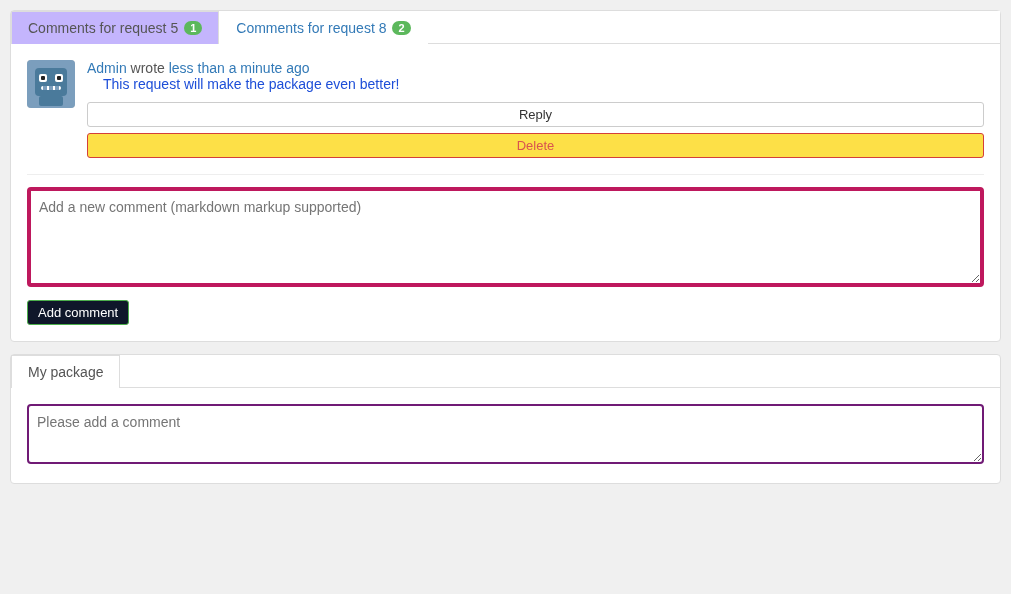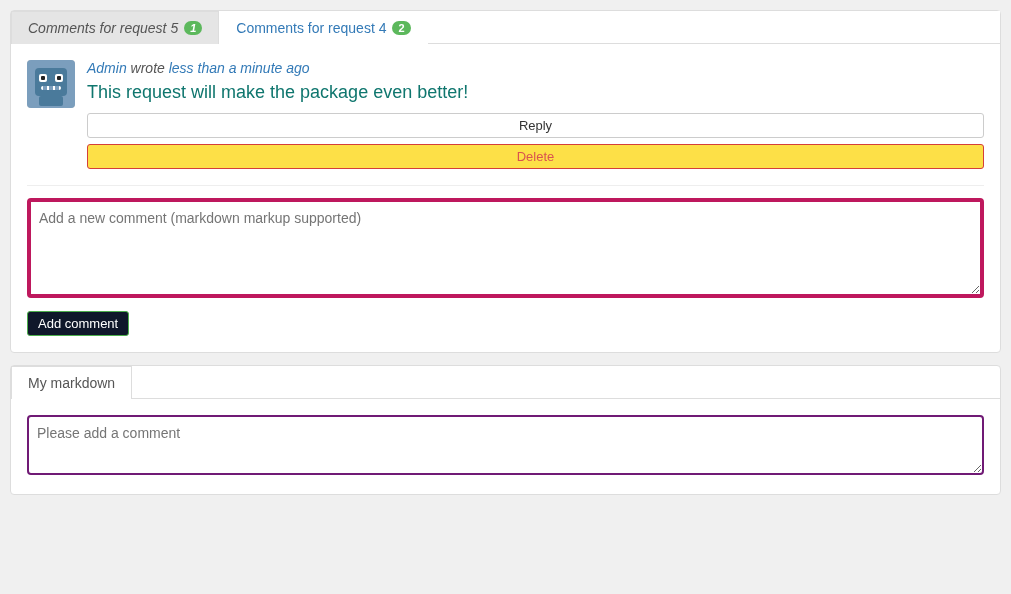--- a/index.html
+++ b/index.html
@@ -48,23 +48,22 @@
       font-size: 14px;
       color: #337ab7;
       text-decoration: none;
       background: #fff;
     }
 
     .tab.active {
       border-color: #ddd;
       border-bottom-color: #fff;
       color: #555;
-      background: #e5e5e5;
+      background: #c4b5fd;
       z-index: 1;
-      font-style: italic;
     }
 
     .tab-badge {
       display: inline-block;
       background: #5cb85c;
       color: #fff;
       border-radius: 10px;
       padding: 1px 6px;
       font-size: 11px;
       font-weight: bold;
@@ -97,40 +96,40 @@
     .avatar svg {
       width: 48px;
       height: 48px;
     }
 
     .comment-content {
       flex: 1;
     }
 
     .comment-meta {
-      margin-bottom: 6px;
+      margin-bottom: 0;
       font-size: 14px;
       color: #555;
-      font-style: italic;
     }
 
     .comment-meta a {
       color: #337ab7;
       text-decoration: none;
     }
 
     .comment-meta .timestamp {
       color: #337ab7;
       cursor: pointer;
     }
 
     .comment-text {
       margin-bottom: 10px;
-      font-size: 18px;
-      color: #0f766e;
+      font-size: 14px;
+      color: #1d4ed8;
+      margin-left: 16px;
     }
 
     .comment-actions {
       display: flex;
       gap: 6px;
       flex-direction: column;
     }
 
     .btn {
       padding: 4px 10px;
@@ -220,21 +219,21 @@
 <div class="page-container">
 
   <div class="card">
 
     <div class="tabs-bar">
       <div class="tab active">
         <span>Comments for request 5</span>
         <span class="tab-badge">1</span>
       </div>
       <div class="tab">
-        <span>Comments for request 4</span>
+        <span>Comments for request 8</span>
         <span class="tab-badge">2</span>
       </div>
     </div>
 
     <div class="card-body">
 
       <div class="comment-block">
 
         <div class="avatar">
 
@@ -281,21 +280,21 @@
         <button class="btn btn-success">Add comment</button>
       </div>
 
     </div>
   </div>
 
   <div class="card">
 
     <div class="decision-tabs-bar">
       <div class="decision-tab">
-        <span>My markdown</span>
+        <span>My package</span>
       </div>
     </div>
 
     <div class="decision-body">
       <textarea class="decision-textarea" placeholder="Please add a comment" style=""></textarea>
     </div>
 
   </div>
 
 </div>

